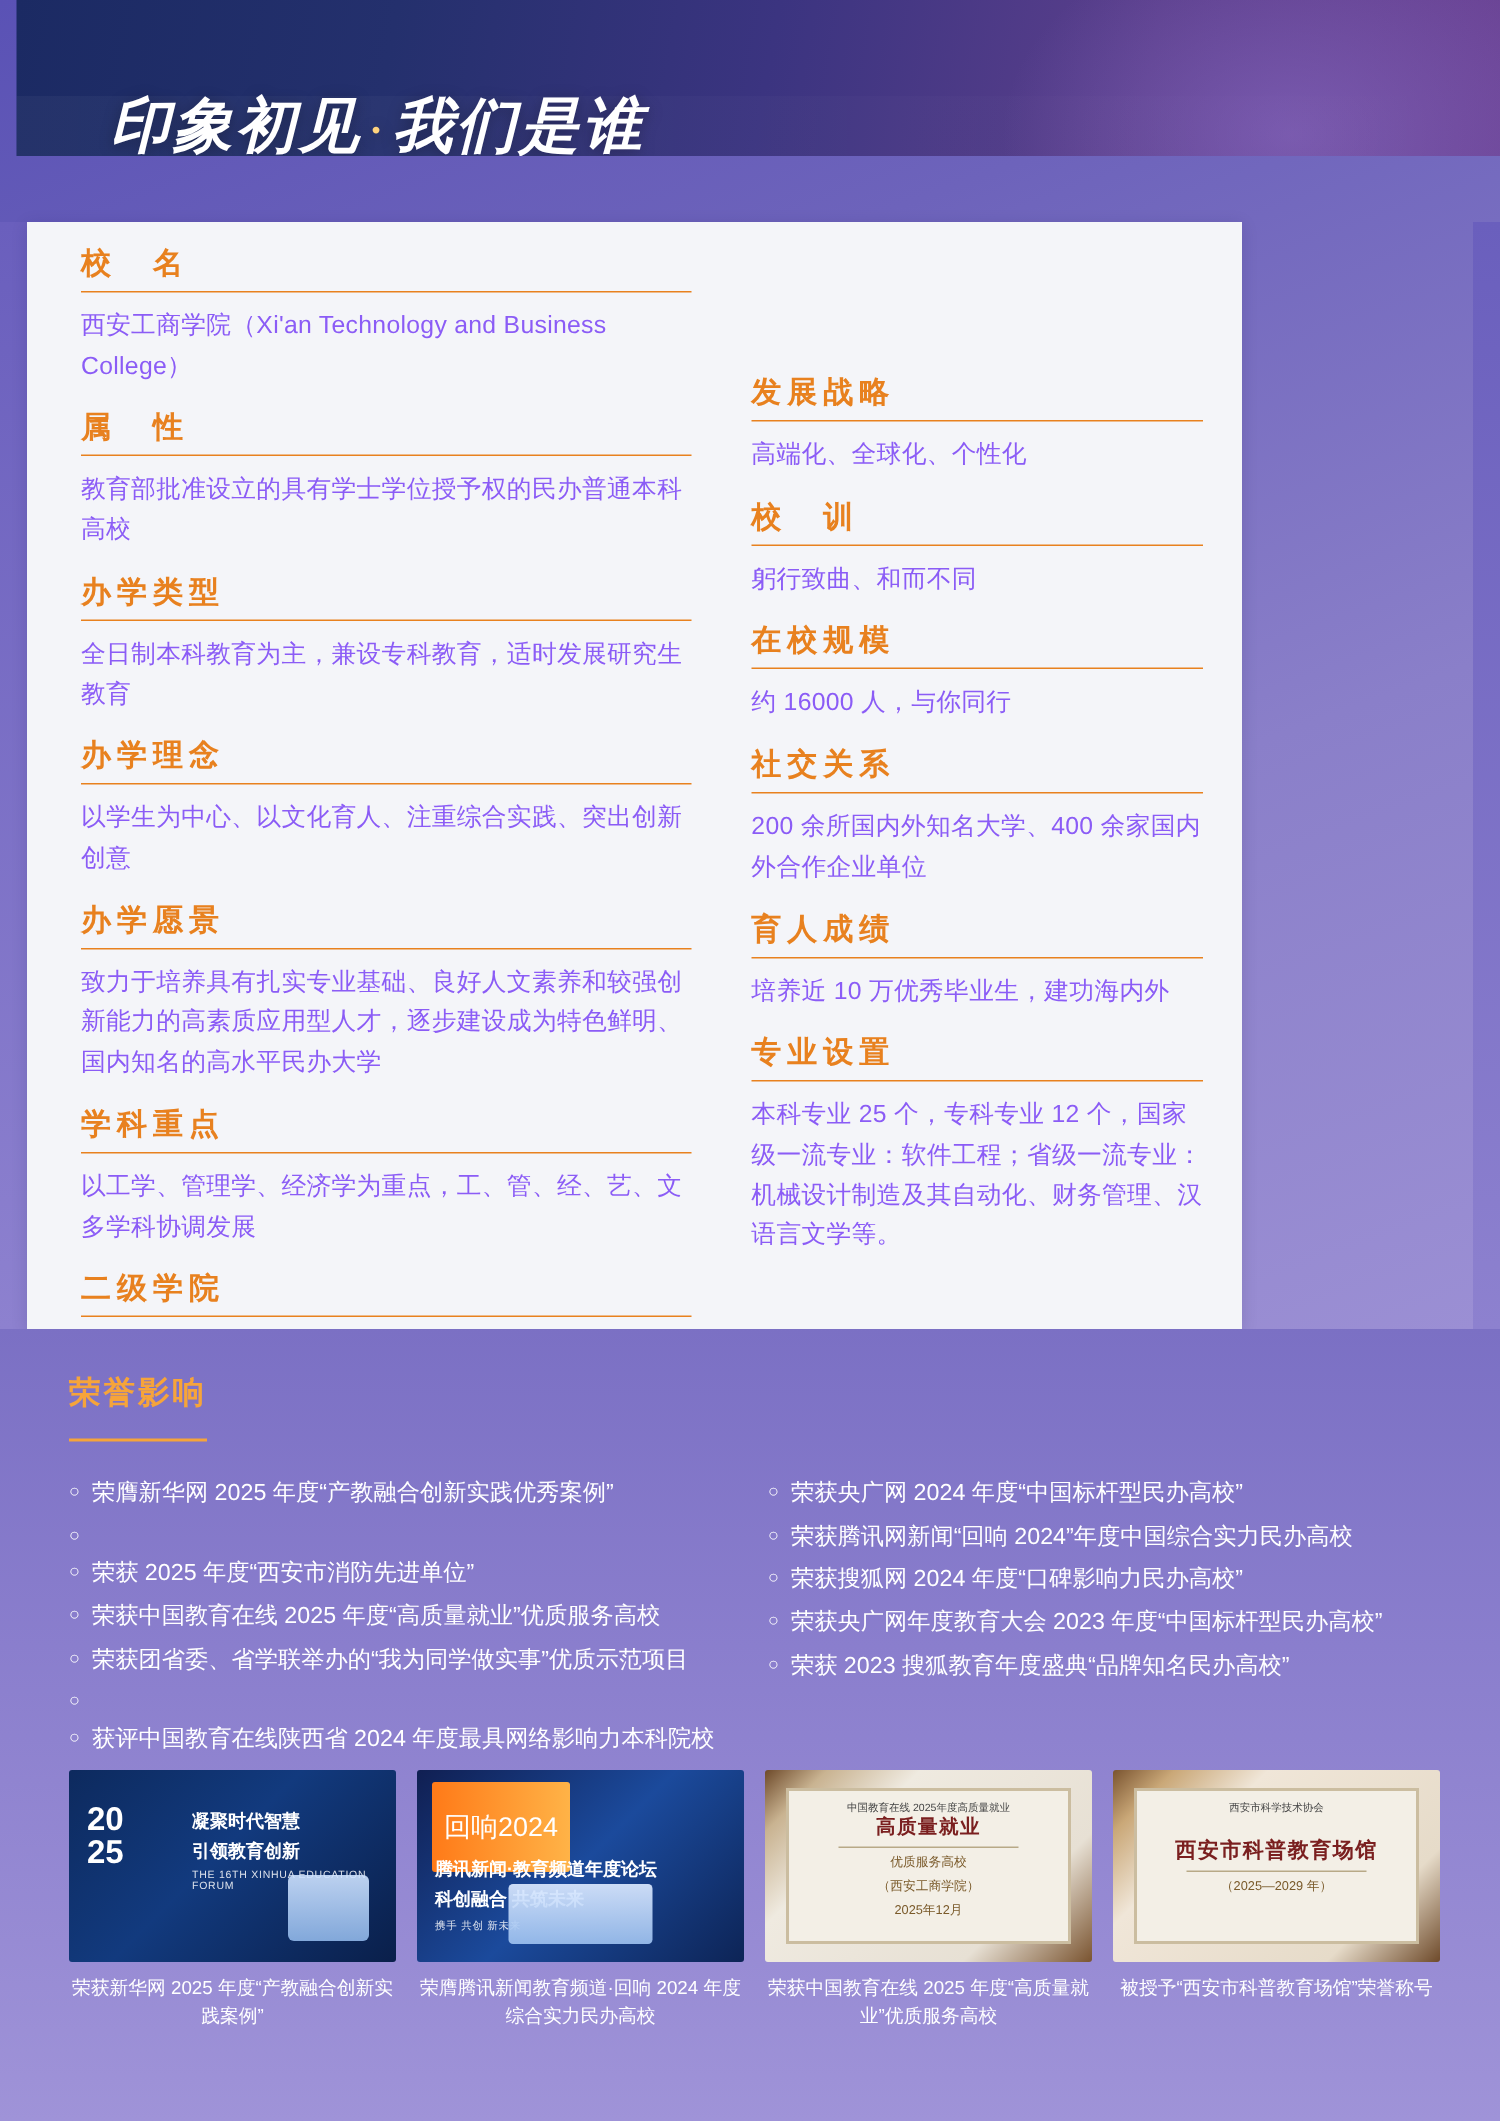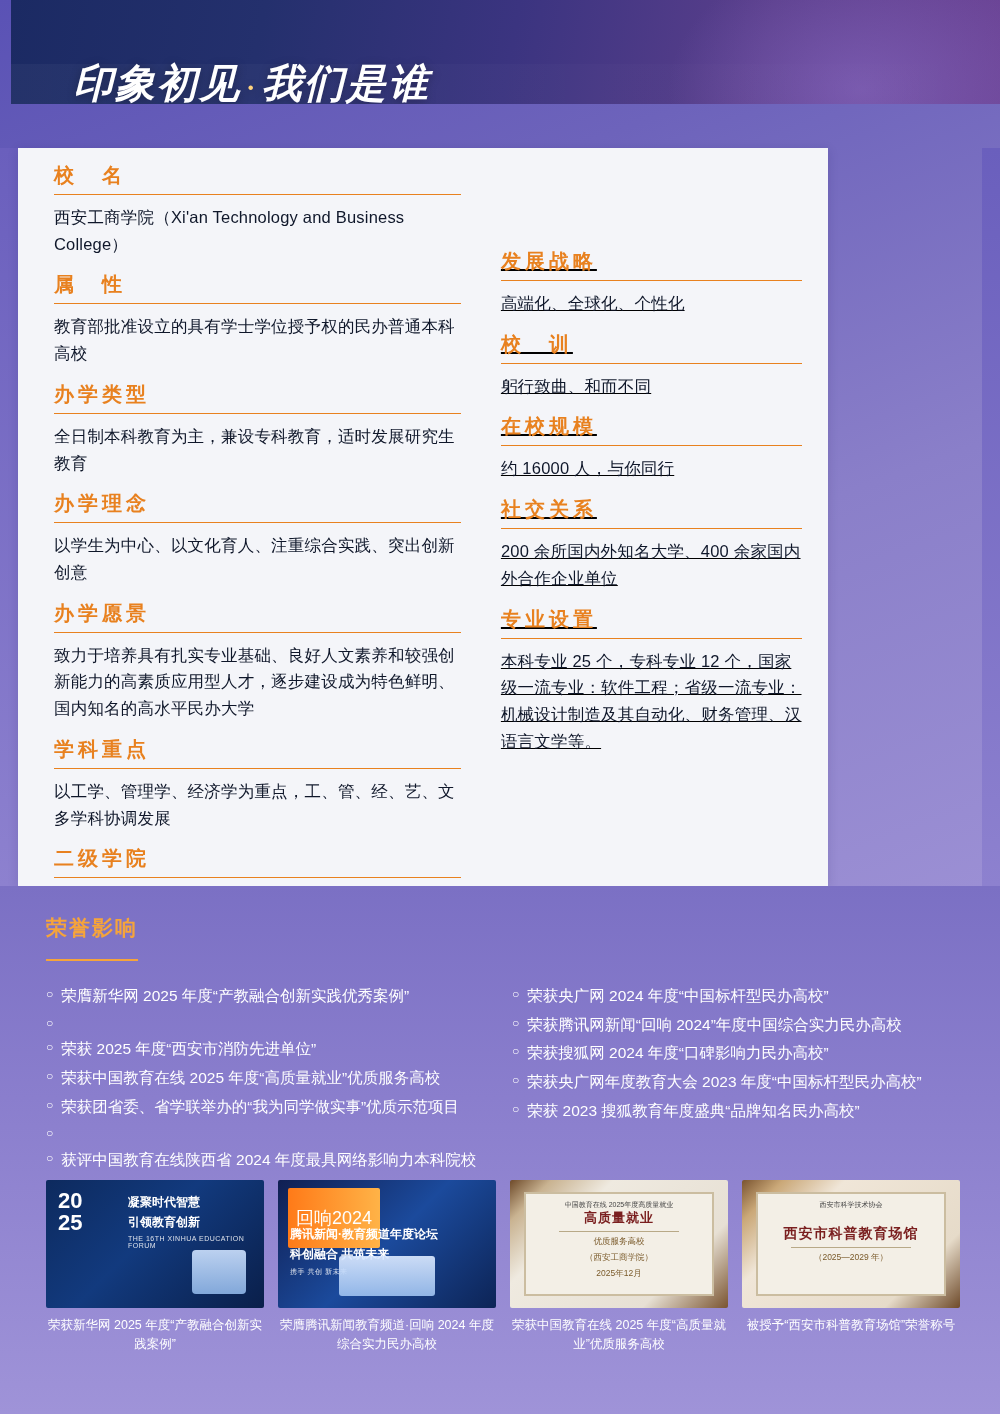--- a/index.html
+++ b/index.html
@@ -50,26 +50,26 @@
 
   .field { margin-bottom: 14px; }
   .field .head {
     color: #e8811f; font-size: 20px; font-weight: bold; letter-spacing: 4px;
     padding-bottom: 5px;
     border-bottom: 1.6px solid #e8811f;
     display: block;
   }
   .field .val {
     margin-top: 9px;
-    color: #0f172a; font-size: 16.5px; line-height: 1.62;
+    color: #8b5cf6; font-size: 16.5px; line-height: 1.62;
     letter-spacing: .2px;
   }
   .grid-wrap{ display:flex; gap: 40px; }
   .left-col{ width: 500px; }
-  .right-col{ width: 370px; padding-top: 86px; text-decoration: underline; }
+  .right-col{ width: 370px; padding-top: 86px; }
 
   
   .honors {
     position: absolute; left: 0; top: 886px; width: 1000px; height: 528px;
     background: linear-gradient(180deg,#7b70c4 0%, #8a7ecd 40%, #9f93d8 100%);
     padding: 28px 40px 0 46px;
   }
   .honors-title{
     color: #f6a43a; font-size: 21px; font-weight: bold; letter-spacing: 2px;
     display: inline-block; padding-bottom: 17px;
@@ -108,21 +108,21 @@
     position:absolute; left: 14px; top: 12px; right: 14px; bottom: 12px;
     background: #f3efe6; border: 2px solid #cbbda0;
     display:flex; flex-direction:column; align-items:center; justify-content:center;
     gap: 4px;
   }
   .plaque .pt{ color:#7a1f1f; font-size: 13px; font-weight: bold; letter-spacing:1px;}
   .plaque .ps{ color:#7a5a2a; font-size: 8.5px; }
   .plaque .pl{ width: 120px; height: 1px; background:#b8a987; }
   .p1-top{ position:absolute; top:6px; left:0; right:0; text-align:center; color:#444; font-size:7px; }
 
-  .cardtext{ position:absolute; inset:0; color:#fff; padding: 10px 12px; border-radius: 12px; }
+  .cardtext{ position:absolute; inset:0; color:#fff; padding: 22px 12px; border-radius: 12px; }
   .cardtext .big{ font-size: 22px; font-weight:bold; line-height:1; }
   .cardtext .mid{ font-size: 12px; font-weight:bold; margin-top:4px; line-height:1.35; }
   .cardtext .sml{ font-size: 7px; opacity:.85; margin-top:5px; letter-spacing:.5px; }
   .badge2024{
     position:absolute; left:10px; top:8px;
     background: linear-gradient(90deg,#ff7a18,#ffb347);
     color:#fff; font-size: 18px; font-weight: normal; padding: 18px 8px; border-radius: 2px;
   }
   .trophy{
     position:absolute; right: 18px; bottom: 14px; width: 54px; height: 44px;
@@ -200,20 +200,24 @@
             <span class="head">校　训</span>
             <div class="val">躬行致曲、和而不同</div>
           </div>
           <div class="field">
             <span class="head">在校规模</span>
             <div class="val">约 16000 人，与你同行</div>
           </div>
           <div class="field">
             <span class="head">社交关系</span>
             <div class="val">200 余所国内外知名大学、400 余家国内外合作企业单位</div>
+          </div>
+          <div class="field">
+            <span class="head">育人成绩</span>
+            <div class="val">培养近 10 万优秀毕业生，建功海内外</div>
           </div>
           <div class="field">
             <span class="head">专业设置</span>
             <div class="val">本科专业 25 个，专科专业 12 个，国家级一流专业：软件工程；省级一流专业：机械设计制造及其自动化、财务管理、汉语言文学等。</div>
           </div>
         </div>
 
       </div>
     </div>
   </div>

